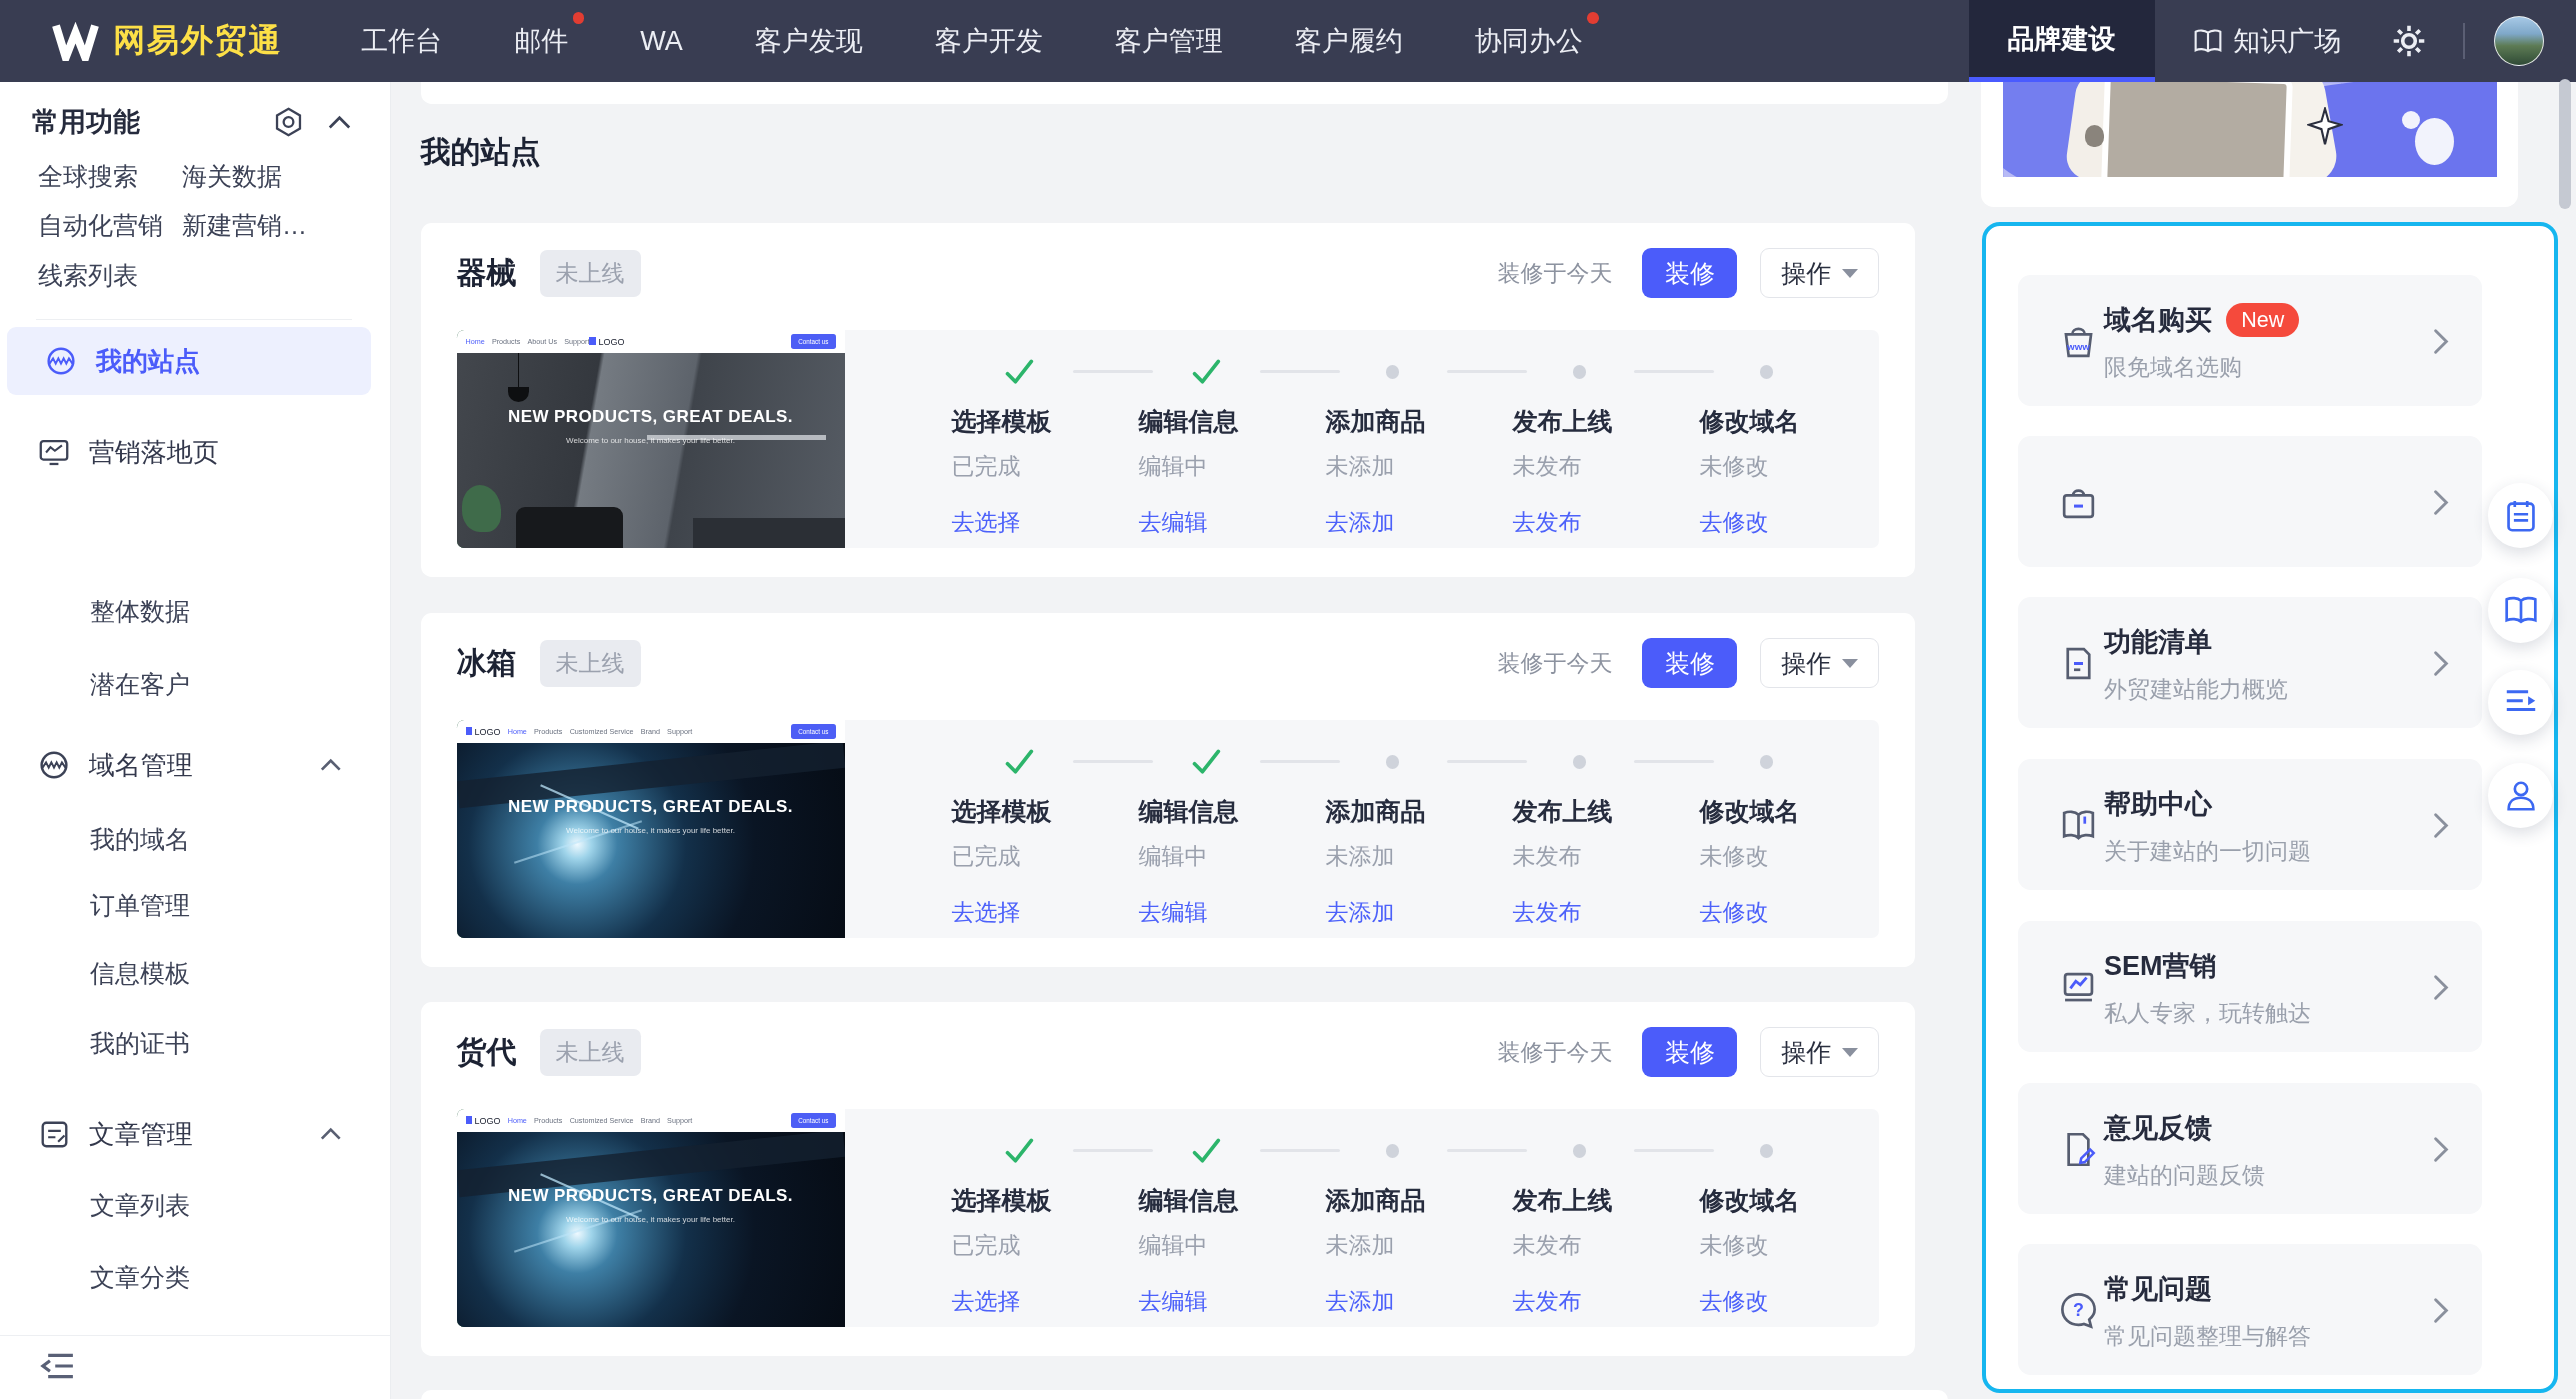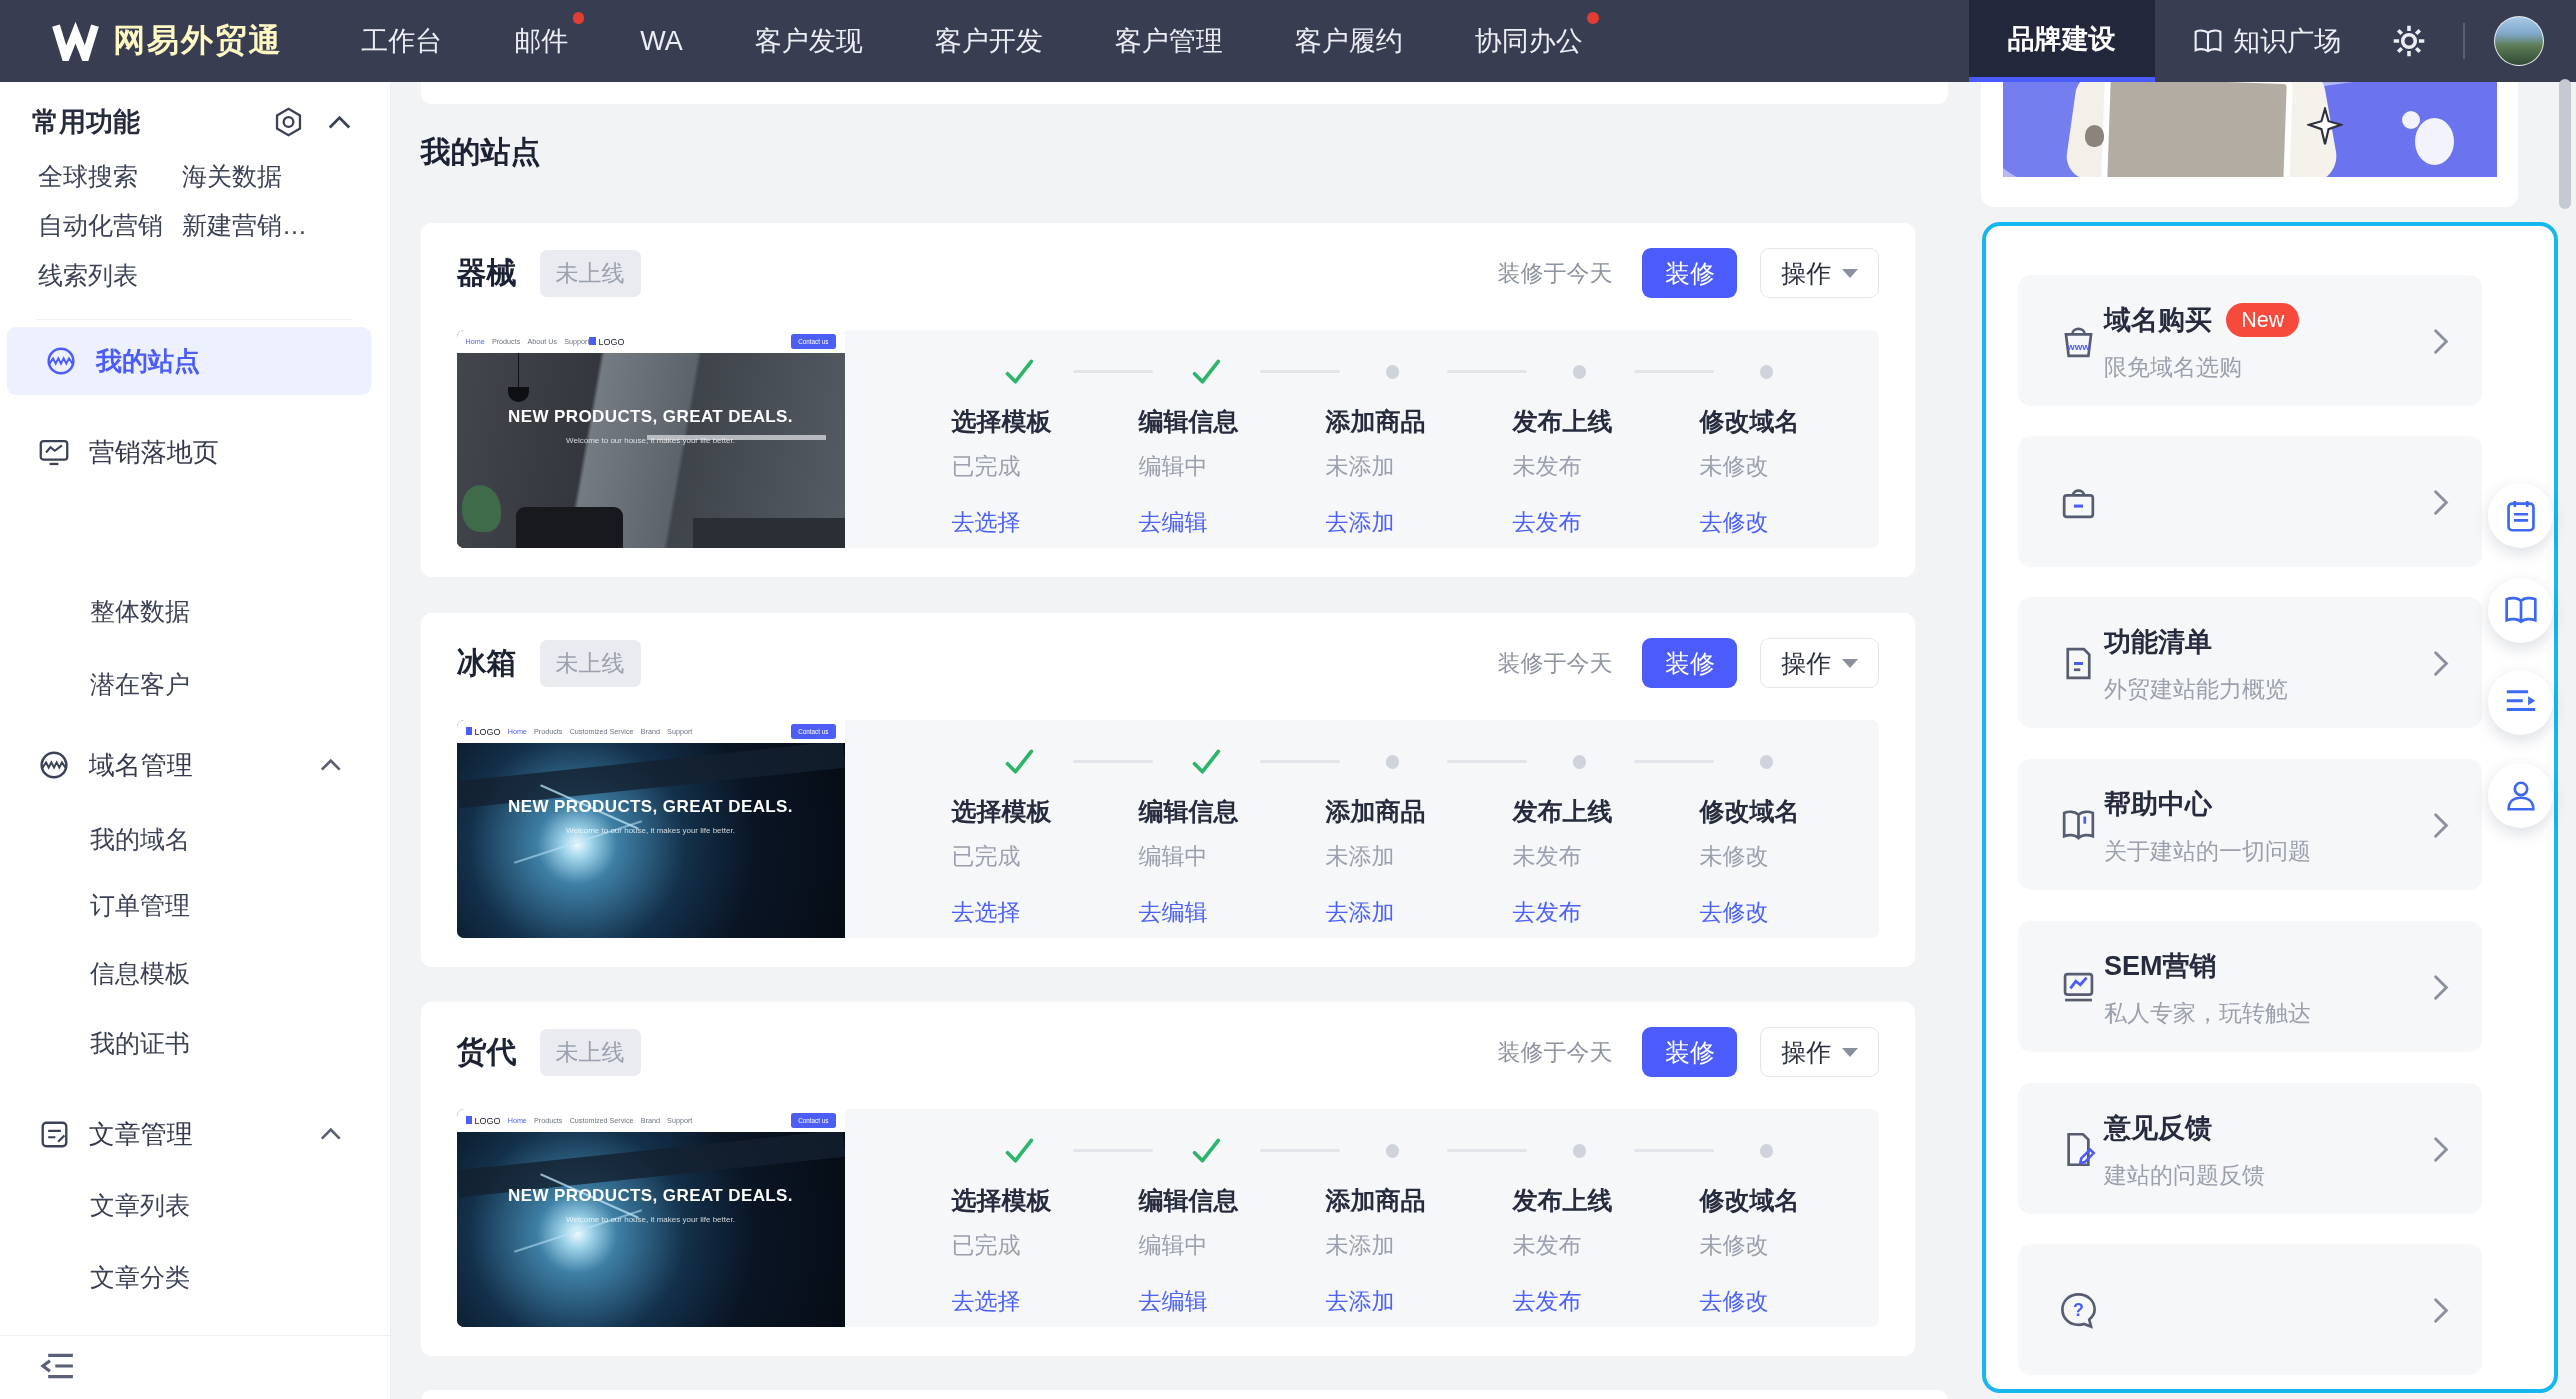--- a/index.html
+++ b/index.html
@@ -4,21 +4,21 @@
 <style>
   * { margin:0; padding:0; box-sizing:border-box; }
   html,body { width:2576px; height:1400px; }
   body { font-family:"Liberation Sans","DejaVu Sans",sans-serif; background:#f2f3f5; overflow:hidden; }
   .app { position:relative; width:2576px; height:1400px; background:#f2f3f5; overflow:hidden; }
 
   
   .topnav { position:absolute; left:0; top:0; width:2576px; height:82px; background:#393d52; display:flex; align-items:center; z-index:30; }
   .brand { display:flex; align-items:center; margin-left:52px; }
   .brand-mark { width:47px; height:39px; margin-right:14.3px; }
-  .brand-name { color:#fef9c3; font-size:32px; font-weight:bold; letter-spacing:1.8px; white-space:nowrap; }
+  .brand-name { color:#fde047; font-size:32px; font-weight:bold; letter-spacing:1.8px; white-space:nowrap; }
   .nav-items { display:flex; align-items:center; margin-left:79px; }
   .nav-item { position:relative; color:#eceef4; font-size:27px; margin-right:72px; cursor:pointer; white-space:nowrap; }
   .nav-item .dot { position:absolute; right:-16px; top:-10.7px; width:11.6px; height:11.6px; border-radius:50%; background:#e23d32; }
   .topnav-right { margin-left:auto; display:flex; align-items:center; height:82px; }
   .nav-tab-active { height:82px; padding:0 39px; display:flex; align-items:center; background:#23273c; border-bottom:5.4px solid #4a5bff; color:#ffffff; font-size:27px; font-weight:bold; cursor:pointer; white-space:nowrap; }
   .nav-knowledge { display:flex; align-items:center; color:#eceef4; font-size:27px; margin-left:38px; cursor:pointer; white-space:nowrap; }
   .nav-knowledge svg { margin-right:10.7px; }
   .nav-gear { margin-left:50px; cursor:pointer; display:flex; }
   .nav-divider { width:1.8px; height:36px; background:#5b5f74; margin-left:36px; }
   .avatar { width:50px; height:50px; border-radius:50%; margin:0 32px 0 29px; border:1.8px solid rgba(255,255,255,.85);
@@ -544,20 +544,26 @@
         </div>
         <div class="pi-chev"><svg width="18" height="29" viewBox="0 0 20 32">
             <path d="M4 4 L16 16 L4 28" fill="none" stroke="#8a909d" stroke-width="3.2" stroke-linecap="round"></path>
           </svg></div>
       </div>
       <div class="promo-item" style="top: 1018px;">
         <div class="pi-ico"><svg width="43" height="43" viewBox="0 0 48 48">
             <path d="M24 6 C14 6 6 13 6 23 C6 33 14 40 24 40 C26 40 28 39.7 30 39 L38 42 L36 34 C40 31 42 27 42 23 C42 13 34 6 24 6 Z" fill="none" stroke="#565d70" stroke-width="3"></path>
             <text x="24" y="30" text-anchor="middle" font-size="20" font-weight="bold" fill="#4b5cfa">?</text>
           </svg></div>
+        <div class="pi-text">
+          <div class="pi-title-row">
+            <span class="pi-title">常见问题</span>
+          </div>
+          <div class="pi-desc">常见问题整理与解答</div>
+        </div>
         <div class="pi-chev"><svg width="18" height="29" viewBox="0 0 20 32">
             <path d="M4 4 L16 16 L4 28" fill="none" stroke="#8a909d" stroke-width="3.2" stroke-linecap="round"></path>
           </svg></div>
       </div>
     </div>
 
   <div class="float-btn" style="top:483px;">
     <svg width="32" height="34" viewBox="0 0 36 38">
         <rect x="4" y="5" width="28" height="30" rx="4" fill="none" stroke="#3c68f2" stroke-width="3"></rect>
         <path d="M11 2 L11 9 M25 2 L25 9" stroke="#3c68f2" stroke-width="3"></path>

